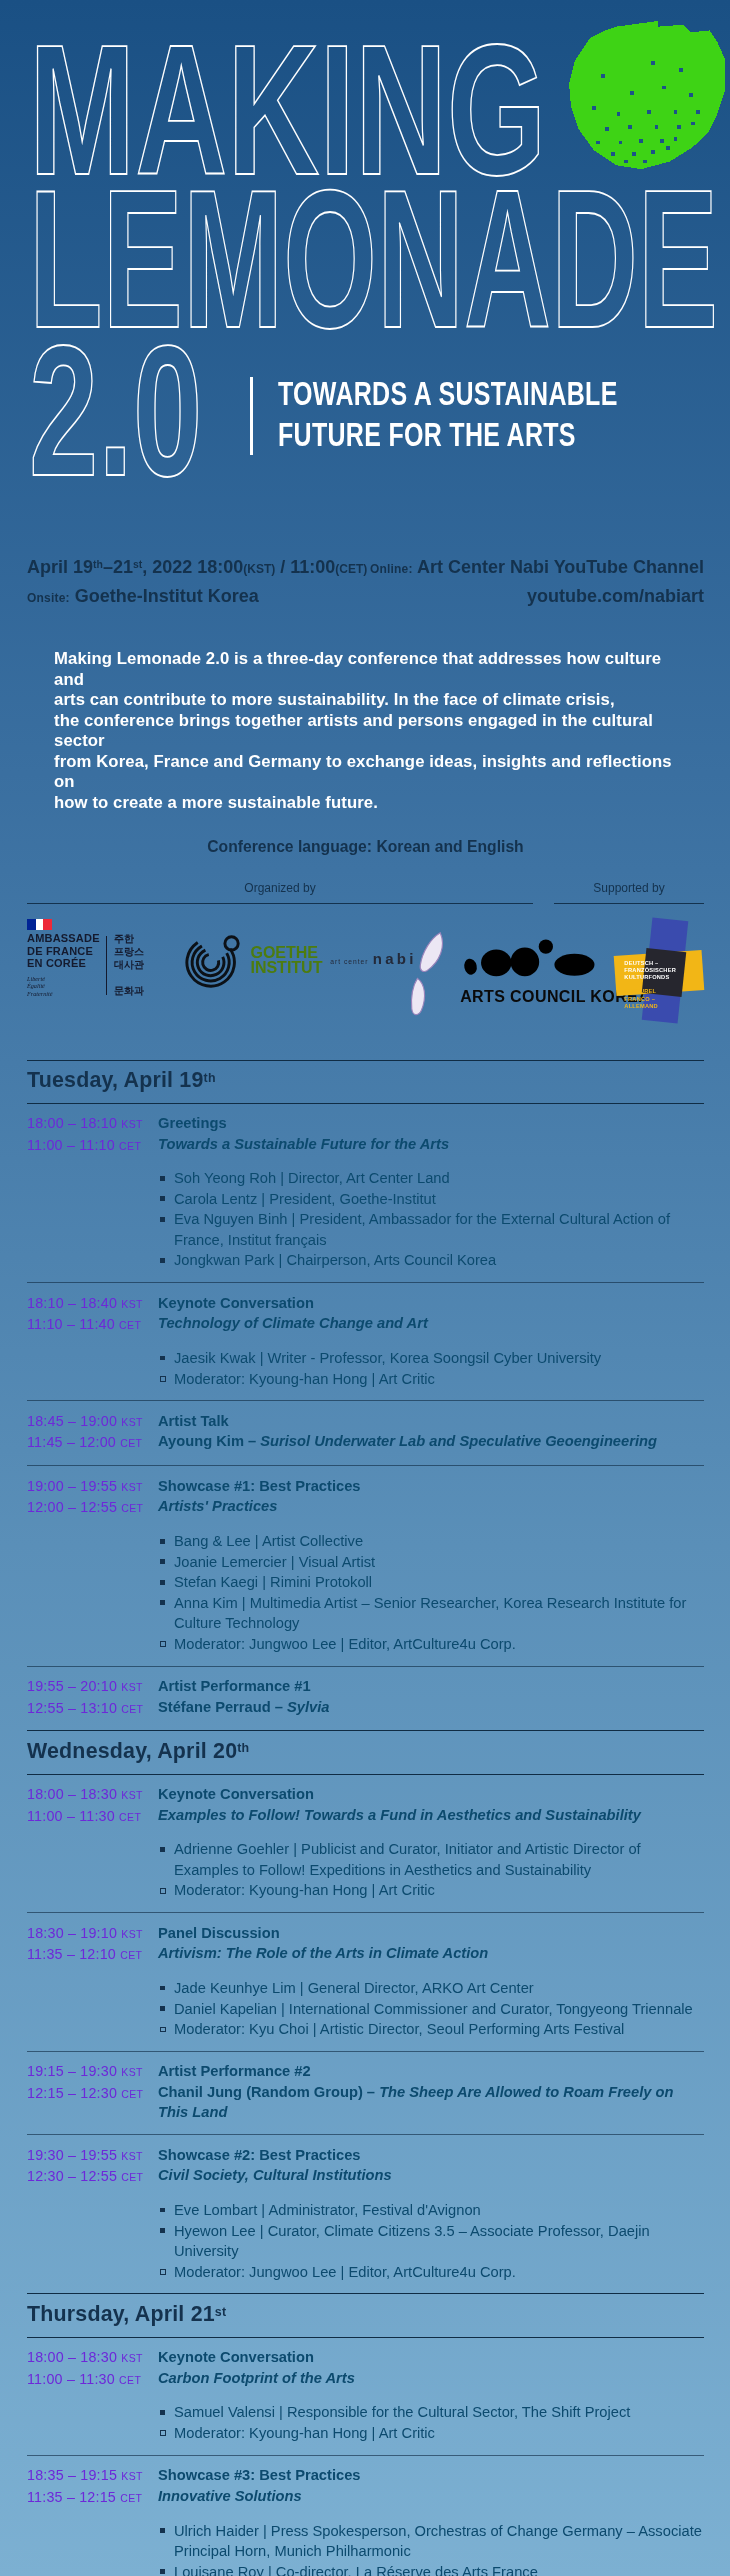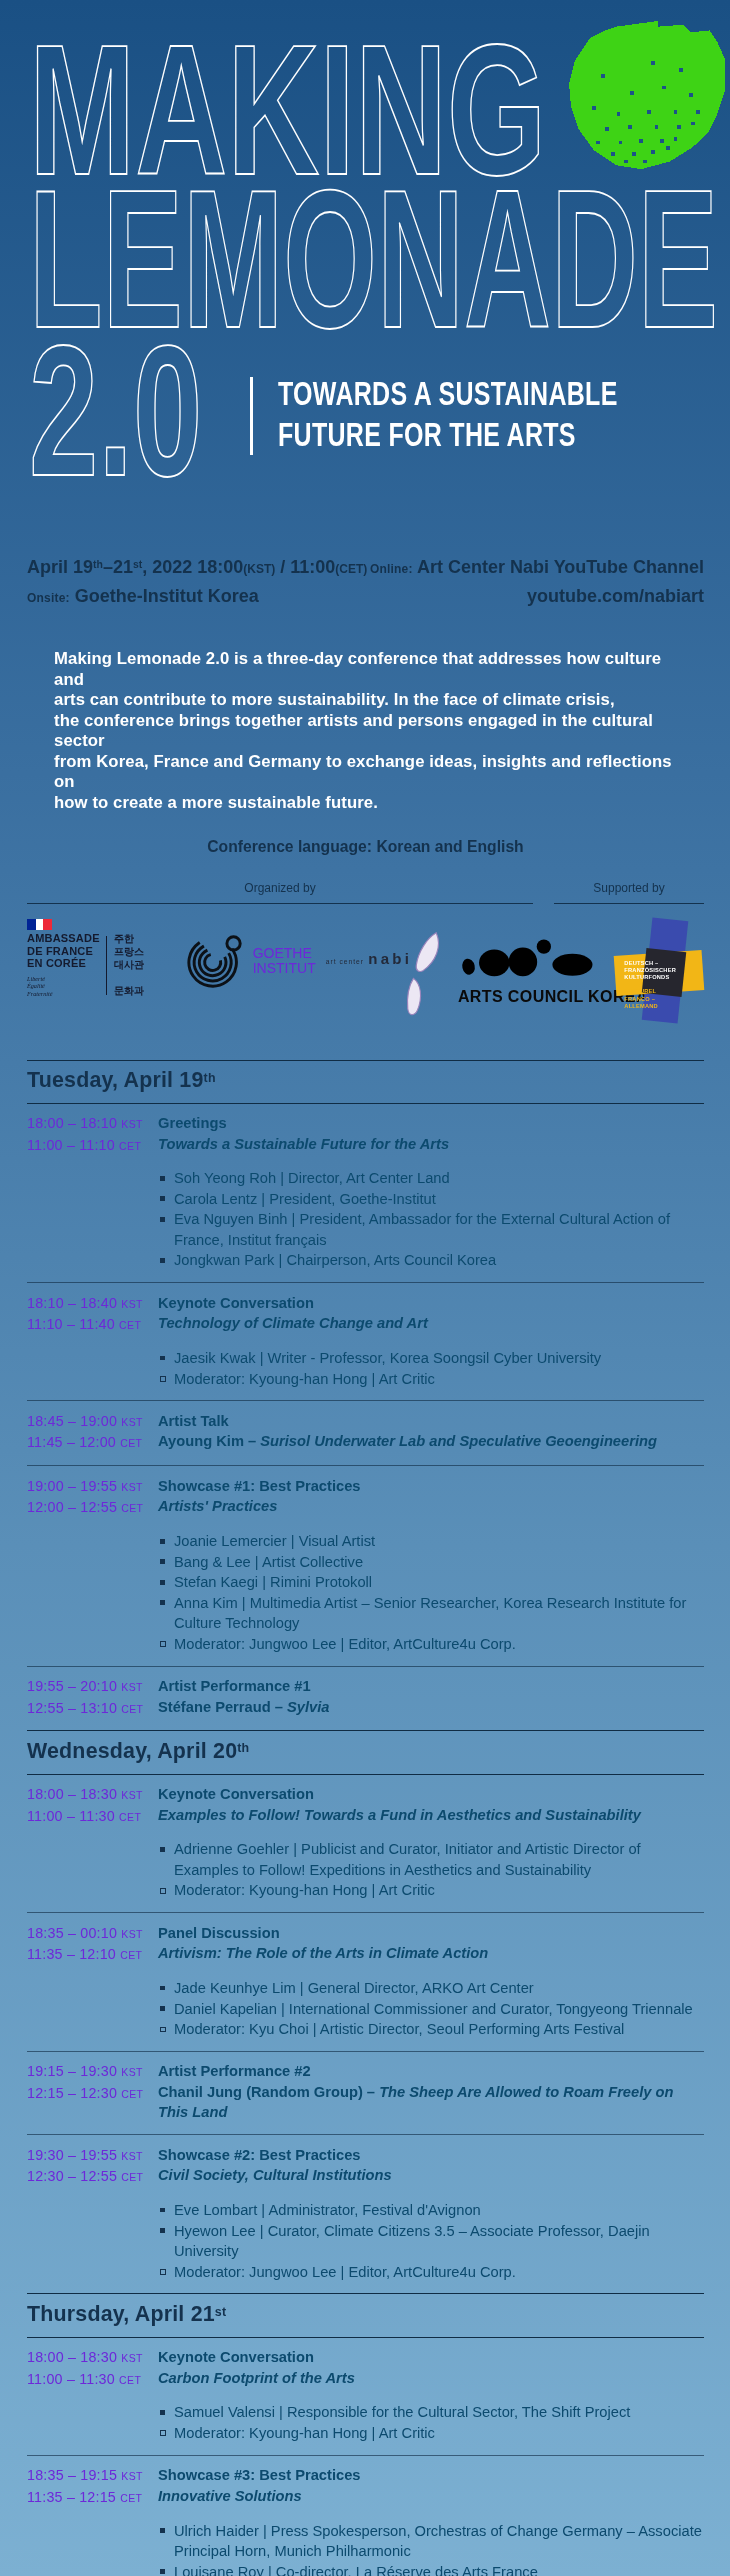--- a/index.html
+++ b/index.html
@@ -51,21 +51,21 @@
   .logo-france{display:flex;flex-direction:column;width:150px;color:#141A2E;}
   .flag{display:flex;height:10.5px;width:25px;margin-bottom:2.9px;}
   .flag span{display:block;height:100%;}
   .fr-cols{display:flex;gap:6.7px;align-items:center;}
   .fr-lines{font-weight:bold;font-size:11px;line-height:12.4px;letter-spacing:0.2px;}
   .fr-motto{font-family:"Liberation Serif",serif;font-style:italic;font-size:6.2px;line-height:7.6px;margin-top:4.8px;white-space:pre-line;}
   .fr-div{width:1px;background:#141A2E;height:59px;margin-top:1px;}
   .fr-kr{font-size:10px;line-height:13px;white-space:pre-line;font-weight:bold;}
   
   .logo-goethe{display:flex;align-items:center;gap:8.6px;margin-top:13.3px;}
-  .goethe-text{font-weight:normal;font-size:14px;line-height:14.7px;color:#6d28d9;white-space:pre-line;}
+  .goethe-text{font-weight:bold;font-size:16px;line-height:14.7px;color:#4d7c0f;white-space:pre-line;}
   
   .logo-nabi{position:relative;margin-top:21px;width:122px;height:76px;}
   .nabi-line{position:absolute;left:0;top:9.5px;white-space:nowrap;color:#232A3A;}
   .nabi-pre{font-size:6.7px;letter-spacing:1px;}
   .nabi-name{font-size:15px;font-weight:bold;letter-spacing:3.3px;}
   .nabi-fly{position:absolute;right:3.8px;top:-11.4px;}
   
   .logo-arko{margin-top:19px;width:145px;text-align:center;}
   .arko-text{font-weight:bold;font-size:16px;letter-spacing:0.4px;color:#0A0A0A;margin-top:2.9px;white-space:nowrap;}
   
@@ -304,22 +304,22 @@
         </div>
         <div class="entry">
           <div class="time-col">
             <div class="time-line"><span>19:00 – 19:55 </span><span class="tz">KST</span></div>
             <div class="time-line"><span>12:00 – 12:55 </span><span class="tz">CET</span></div>
           </div>
           <div class="content">
             <div class="category">Showcase #1: Best Practices</div>
             <div class="title"><span class="title-it">Artists' Practices</span></div>
             <ul class="speakers">
+              <li class="speaker">Bang &amp; Lee | Artist Collective</li>
               <li class="speaker">Joanie Lemercier | Visual Artist</li>
-              <li class="speaker">Bang &amp; Lee | Artist Collective</li>
               <li class="speaker">Stefan Kaegi | Rimini Protokoll</li>
               <li class="speaker">Anna Kim | Multimedia Artist – Senior Researcher, Korea Research Institute for Culture Technology</li>
               <li class="speaker moderator">Moderator: Jungwoo Lee | Editor, ArtCulture4u Corp.</li>
             </ul>
           </div>
         </div>
         <div class="entry">
           <div class="time-col">
             <div class="time-line"><span>19:55 – 20:10 </span><span class="tz">KST</span></div>
             <div class="time-line"><span>12:55 – 13:10 </span><span class="tz">CET</span></div>
@@ -343,21 +343,21 @@
             <div class="category">Keynote Conversation</div>
             <div class="title"><span class="title-it">Examples to Follow! Towards a Fund in Aesthetics and Sustainability</span></div>
             <ul class="speakers">
               <li class="speaker">Adrienne Goehler | Publicist and Curator, Initiator and Artistic Director of Examples to Follow! Expeditions in Aesthetics and Sustainability</li>
               <li class="speaker moderator">Moderator: Kyoung-han Hong | Art Critic</li>
             </ul>
           </div>
         </div>
         <div class="entry">
           <div class="time-col">
-            <div class="time-line"><span>18:35 – 00:10 </span><span class="tz">KST</span></div>
+            <div class="time-line"><span>18:30 – 19:10 </span><span class="tz">KST</span></div>
             <div class="time-line"><span>11:35 – 12:10 </span><span class="tz">CET</span></div>
           </div>
           <div class="content">
             <div class="category">Panel Discussion</div>
             <div class="title"><span class="title-it">Artivism: The Role of the Arts in Climate Action</span></div>
             <ul class="speakers">
               <li class="speaker">Jade Keunhye Lim | General Director, ARKO Art Center</li>
               <li class="speaker">Daniel Kapelian | International Commissioner and Curator, Tongyeong Triennale</li>
               <li class="speaker moderator">Moderator: Kyu Choi | Artistic Director, Seoul Performing Arts Festival</li>
             </ul>

